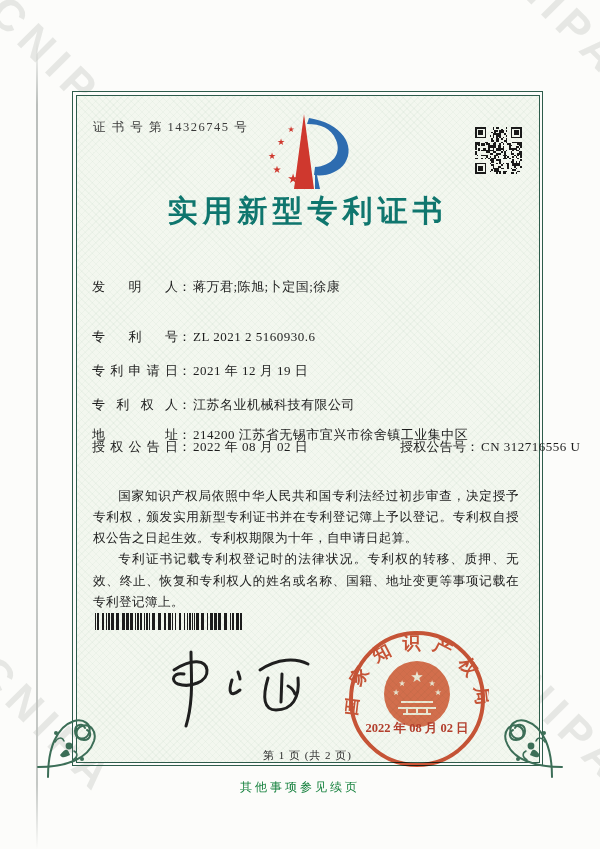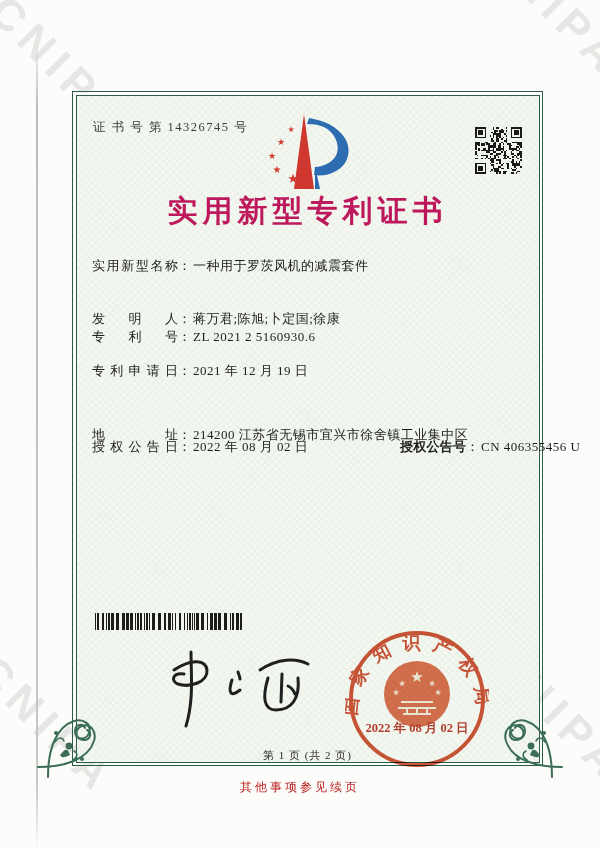--- a/index.html
+++ b/index.html
@@ -45,33 +45,33 @@
 
   
   .cert-no{
     position:absolute;left:93px;top:119px;font-size:12.5px;letter-spacing:1.5px;color:#3a3a3a;
   }
   .qr{position:absolute;left:475px;top:127px;width:47px;height:47px;}
   .qr svg{width:100%;height:100%;}
   .logo{position:absolute;left:252px;top:110px;width:112px;height:86px;}
   .title{
     position:absolute;left:72px;top:191px;width:471px;text-align:center;
-    font-size:30px;font-weight:bold;letter-spacing:5px;color:#be185d;
+    font-size:30px;font-weight:bold;letter-spacing:5px;color:#0f766e;
   }
 
   
   .field-row{position:absolute;left:92px;width:430px;font-size:13px;white-space:nowrap;}
   .flabel{
     display:inline-block;width:86px;text-align:justify;text-align-last:justify;
     vertical-align:bottom;
   }
   .fcolon{display:inline-block;margin-right:2px;}
   .fvalue{letter-spacing:.5px;}
   .grant-right{position:absolute;left:308px;top:0;white-space:nowrap;}
-  .grant-right .flabel{width:66px;font-weight:bold;}
+  .grant-right .flabel{width:66px;}
 
   
   .body-text{
     position:absolute;left:93px;top:486px;width:426px;
     font-size:12.6px;line-height:1.68;text-align:justify;color:#222;
   }
   .body-text p{margin:0;text-indent:2em;letter-spacing:.4px;}
 
   
   .barcode{
@@ -82,21 +82,21 @@
   .officer{position:absolute;left:90px;top:669px;font-size:14.5px;font-weight:600;letter-spacing:2px;color:#111;}
   .officer div{margin-bottom:9px;}
   .signature{position:absolute;left:160px;top:644px;width:160px;height:92px;}
   .seal{position:absolute;left:345px;top:626px;width:144px;height:146px;mix-blend-mode:multiply;opacity:.93;}
   .page-num{
     position:absolute;left:72px;top:748px;width:471px;text-align:center;
     font-size:11px;letter-spacing:1px;color:#2c2c2c;
   }
   .continuation{
     position:absolute;left:0;top:779px;width:600px;text-align:center;
-    font-size:12px;letter-spacing:3px;color:#b91c1c;
+    font-size:12px;letter-spacing:3px;color:#15803d;
   }
 </style>
 </head>
 <body>
 
 <div class="page">
 
   <div class="scan-edge"></div>
 
   <div class="watermark wm-tl">CNIPA</div>
@@ -424,42 +424,46 @@
       <text x="39" y="22" font-size="8">★</text>
       <text x="29" y="35" font-size="9">★</text>
       <text x="20" y="49" font-size="9">★</text>
       <text x="25" y="63" font-size="10">★</text>
       <text x="41" y="73" font-size="13">★</text>
     </g>
   </svg>
 
   <div class="title">实用新型专利证书</div>
 
-  <div class="field-row" style="top:257px">
-    <span class="flabel">实用新型名称</span><span class="fcolon">：</span><span class="fvalue">一种用于罗茨风机的减震套件</span>
-  </div>
-  <div class="field-row" style="top:310px">
+  <div class="field-row" style="top:278px">
     <span class="flabel">发明人</span><span class="fcolon">：</span><span class="fvalue">蒋万君;陈旭;卜定国;徐康</span>
   </div>
   <div class="field-row" style="top:328px">
     <span class="flabel">专利号</span><span class="fcolon">：</span><span class="fvalue">ZL 2021 2 5160930.6</span>
   </div>
   <div class="field-row" style="top:362px">
     <span class="flabel">专利申请日</span><span class="fcolon">：</span><span class="fvalue">2021 年 12 月 19 日</span>
+  </div>
+  <div class="field-row" style="top:396px">
+    <span class="flabel">专利权人</span><span class="fcolon">：</span><span class="fvalue">江苏名业机械科技有限公司</span>
   </div>
   <div class="field-row" style="top:426px">
     <span class="flabel">地址</span><span class="fcolon">：</span><span class="fvalue">214200 江苏省无锡市宜兴市徐舍镇工业集中区</span>
   </div>
   <div class="field-row" style="top:438px">
     <span class="flabel">授权公告日</span><span class="fcolon">：</span><span class="fvalue">2022 年 08 月 02 日</span>
     <span class="grant-right">
-      <span class="flabel">授权公告号</span><span class="fcolon">：</span><span class="fvalue">CN 406355456 U</span>
+      <span class="flabel">授权公告号</span><span class="fcolon">：</span><span class="fvalue">CN 312716556 U</span>
     </span>
   </div>
 
+  <div class="body-text">
+    <p>国家知识产权局依照中华人民共和国专利法经过初步审查，决定授予专利权，颁发实用新型专利证书并在专利登记簿上予以登记。专利权自授权公告之日起生效。专利权期限为十年，自申请日起算。</p>
+    <p>专利证书记载专利权登记时的法律状况。专利权的转移、质押、无效、终止、恢复和专利权人的姓名或名称、国籍、地址变更等事项记载在专利登记簿上。</p>
+  </div>
 
   <div class="barcode">
       <span style="width: 1px; margin-right: 1px;"></span>
       <span style="width: 2px; margin-right: 3px;"></span>
       <span style="width: 2px; margin-right: 2px;"></span>
       <span style="width: 1px; margin-right: 1px;"></span>
       <span style="width: 2px; margin-right: 1px;"></span>
       <span style="width: 3px; margin-right: 2px;"></span>
       <span style="width: 3px; margin-right: 3px;"></span>
       <span style="width: 3px; margin-right: 1px;"></span>

